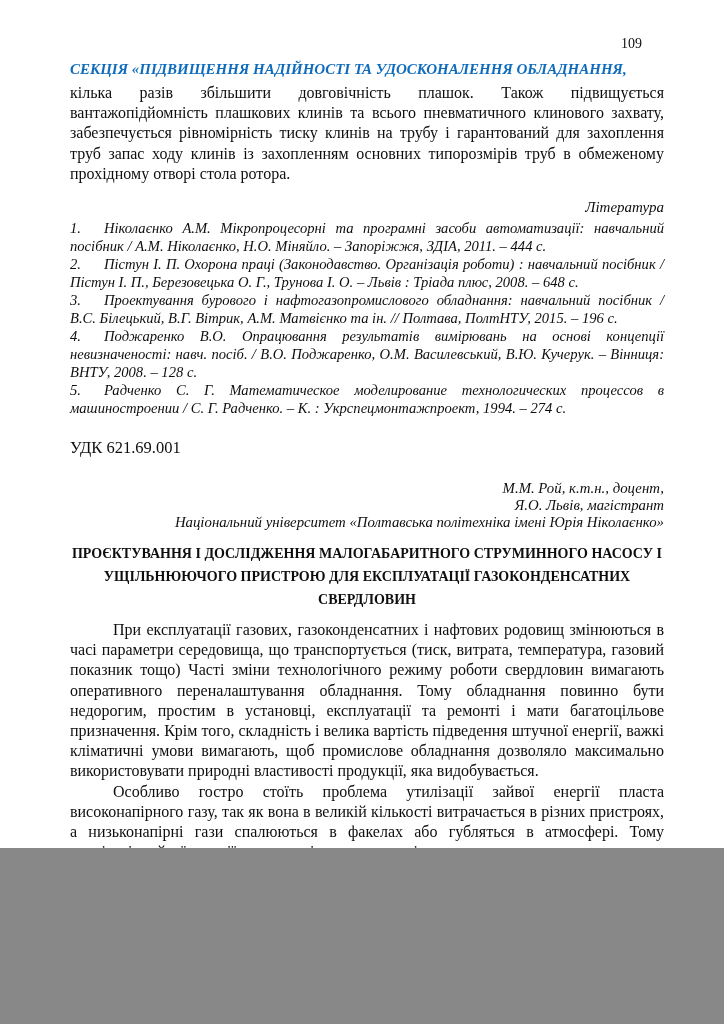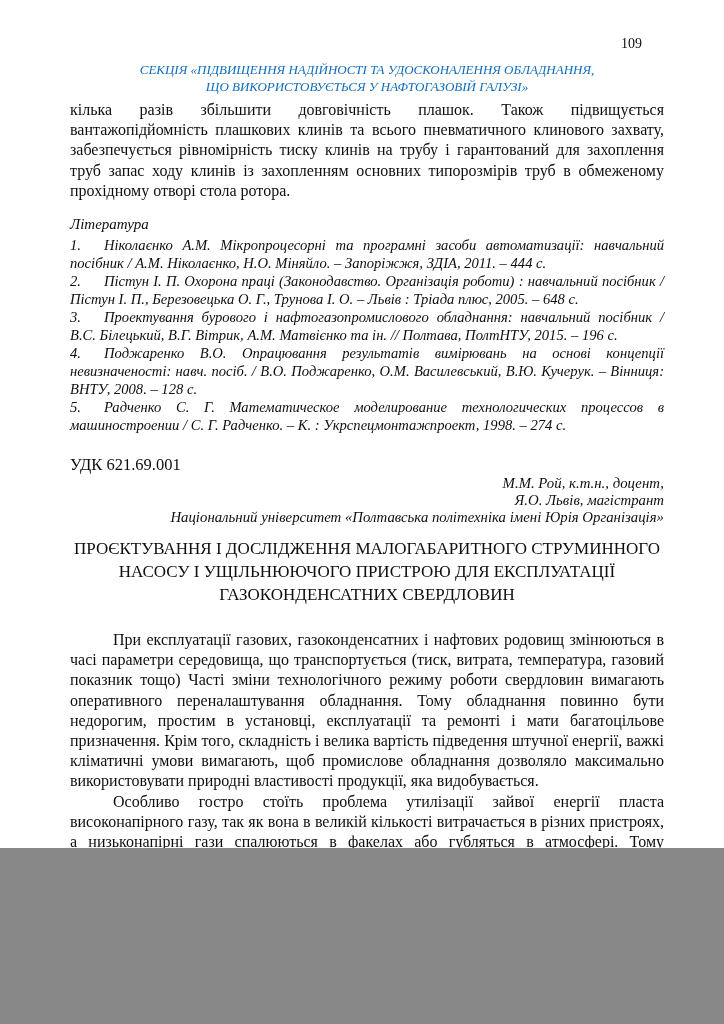--- a/index.html
+++ b/index.html
@@ -13,33 +13,32 @@
     padding:36px 60px 0 70px;
     overflow:hidden;
   }
   .page-number{
     text-align:right;
     font-size:14px;line-height:16px;
     padding-right:22px;
     margin-bottom:9px;
   }
   .section-header{
-    text-align:center;
-    font-weight:normal;font-style:italic;
-    font-size:13px;line-height:17px;
+    font-weight:bold;font-style:italic;
+    font-size:15px;line-height:17px;
     margin-bottom:5px;
   }
   .body-text{
     font-size:16px;line-height:20.2px;
     text-align:justify;
     margin:0;
   }
   .indent{text-indent:43px;}
   .lit-heading{
-    text-align:left;font-style:italic;
+    text-align:right;font-style:italic;
     font-size:15px;line-height:19px;
     margin-top:14px;margin-bottom:2px;
   }
   .lit-item{
     font-style:italic;
     font-size:14.6px;line-height:18px;
     text-align:justify;
     margin:0;
   }
   .lit-num{
@@ -49,60 +48,59 @@
   }
   .udc{
     font-weight:normal;
     font-size:16.5px;line-height:20px;
     margin-top:21px;
   }
   .authors{
     text-align:right;
     font-style:italic;
     font-size:14.8px;line-height:17px;
-    margin-top:0;
+    margin-top:22px;
   }
   .article-title{
     text-align:center;
-    font-weight:normal;
-    font-size:17px;line-height:23px;
+    font-weight:bold;
+    font-size:14px;line-height:23px;
     margin:11px 0 0 0;
   }
-  .article-body{margin-top:24px;}
+  .article-body{margin-top:9px;}
 </style>
 </head>
 <body>
 
 <div class="page">
 
   <div class="page-number">109</div>
 
   <div class="section-header" style="color: rgb(15, 108, 189);">
     <div>СЕКЦІЯ «ПІДВИЩЕННЯ НАДІЙНОСТІ ТА УДОСКОНАЛЕННЯ ОБЛАДНАННЯ,</div>
-    <div>ЩО ВИКОРИСТОВУЄТЬСЯ У НАФТОГАЗОВІЙ ГАЛУЗІ»</div>
   </div>
 
   <p class="body-text">кілька разів збільшити довговічність плашок. Також підвищується вантажопідйомність плашкових клинів та всього пневматичного клинового захвату, забезпечується рівномірність тиску клинів на трубу і гарантований для захоплення труб запас ходу клинів із захопленням основних типорозмірів труб в обмеженому прохідному отворі стола ротора.</p>
 
   <div class="lit-heading">Література</div>
 
   <div>
     <p class="lit-item"><span class="lit-num">1.</span><span>Ніколаєнко А.М. Мікропроцесорні та програмні засоби автоматизації: навчальний посібник / А.М. Ніколаєнко, Н.О. Міняйло. – Запоріжжя, ЗДІА, 2011. – 444 с.</span></p>
-    <p class="lit-item"><span class="lit-num">2.</span><span>Пістун І. П. Охорона праці (Законодавство. Організація роботи) : навчальний посібник / Пістун І. П., Березовецька О. Г., Трунова І. О. – Львів : Тріада плюс, 2005. – 648 с.</span></p>
+    <p class="lit-item"><span class="lit-num">2.</span><span>Пістун І. П. Охорона праці (Законодавство. Організація роботи) : навчальний посібник / Пістун І. П., Березовецька О. Г., Трунова І. О. – Львів : Тріада плюс, 2008. – 648 с.</span></p>
     <p class="lit-item"><span class="lit-num">3.</span><span>Проектування бурового і нафтогазопромислового обладнання: навчальний посібник / В.С. Білецький, В.Г. Вітрик, А.М. Матвієнко та ін. // Полтава, ПолтНТУ, 2015. – 196 с.</span></p>
     <p class="lit-item"><span class="lit-num">4.</span><span>Поджаренко В.О. Опрацювання результатів вимірювань на основі концепції невизначеності: навч. посіб. / В.О. Поджаренко, О.М. Василевський, В.Ю. Кучерук. – Вінниця: ВНТУ, 2008. – 128 с.</span></p>
-    <p class="lit-item"><span class="lit-num">5.</span><span>Радченко С. Г. Математическое моделирование технологических процессов в машиностроении / С. Г. Радченко. – К. : Укрспецмонтажпроект, 1998. – 274 с.</span></p>
+    <p class="lit-item"><span class="lit-num">5.</span><span>Радченко С. Г. Математическое моделирование технологических процессов в машиностроении / С. Г. Радченко. – К. : Укрспецмонтажпроект, 1994. – 274 с.</span></p>
   </div>
 
   <div class="udc">УДК 621.69.001</div>
 
   <div class="authors">
     <div>М.М. Рой, к.т.н., доцент,</div>
     <div>Я.О. Львів, магістрант</div>
-    <div>Національний університет «Полтавська політехніка імені Юрія Організація»</div>
+    <div>Національний університет «Полтавська політехніка імені Юрія Ніколаєнко»</div>
   </div>
 
   <h1 class="article-title">ПРОЄКТУВАННЯ І ДОСЛІДЖЕННЯ МАЛОГАБАРИТНОГО СТРУМИННОГО НАСОСУ І УЩІЛЬНЮЮЧОГО ПРИСТРОЮ ДЛЯ ЕКСПЛУАТАЦІЇ ГАЗОКОНДЕНСАТНИХ СВЕРДЛОВИН</h1>
 
   <div class="article-body">
     <p class="body-text indent">При експлуатації газових, газоконденсатних і нафтових родовищ змінюються в часі параметри середовища, що транспортується (тиск, витрата, температура, газовий показник тощо) Часті зміни технологічного режиму роботи свердловин вимагають оперативного переналаштування обладнання. Тому обладнання повинно бути недорогим, простим в установці, експлуатації та ремонті і мати багатоцільове призначення. Крім того, складність і велика вартість підведення штучної енергії, важкі кліматичні умови вимагають, щоб промислове обладнання дозволяло максимально використовувати природні властивості продукції, яка видобувається.</p>
     <p class="body-text indent">Особливо гостро стоїть проблема утилізації зайвої енергії пласта високонапірного газу, так як вона в великій кількості витрачається в різних пристроях, а низьконапірні гази спалюються в факелах або губляться в атмосфері. Тому утилізація зайвої енергії високонапірного газу доцільна за</p>
   </div>
 
 </div>

